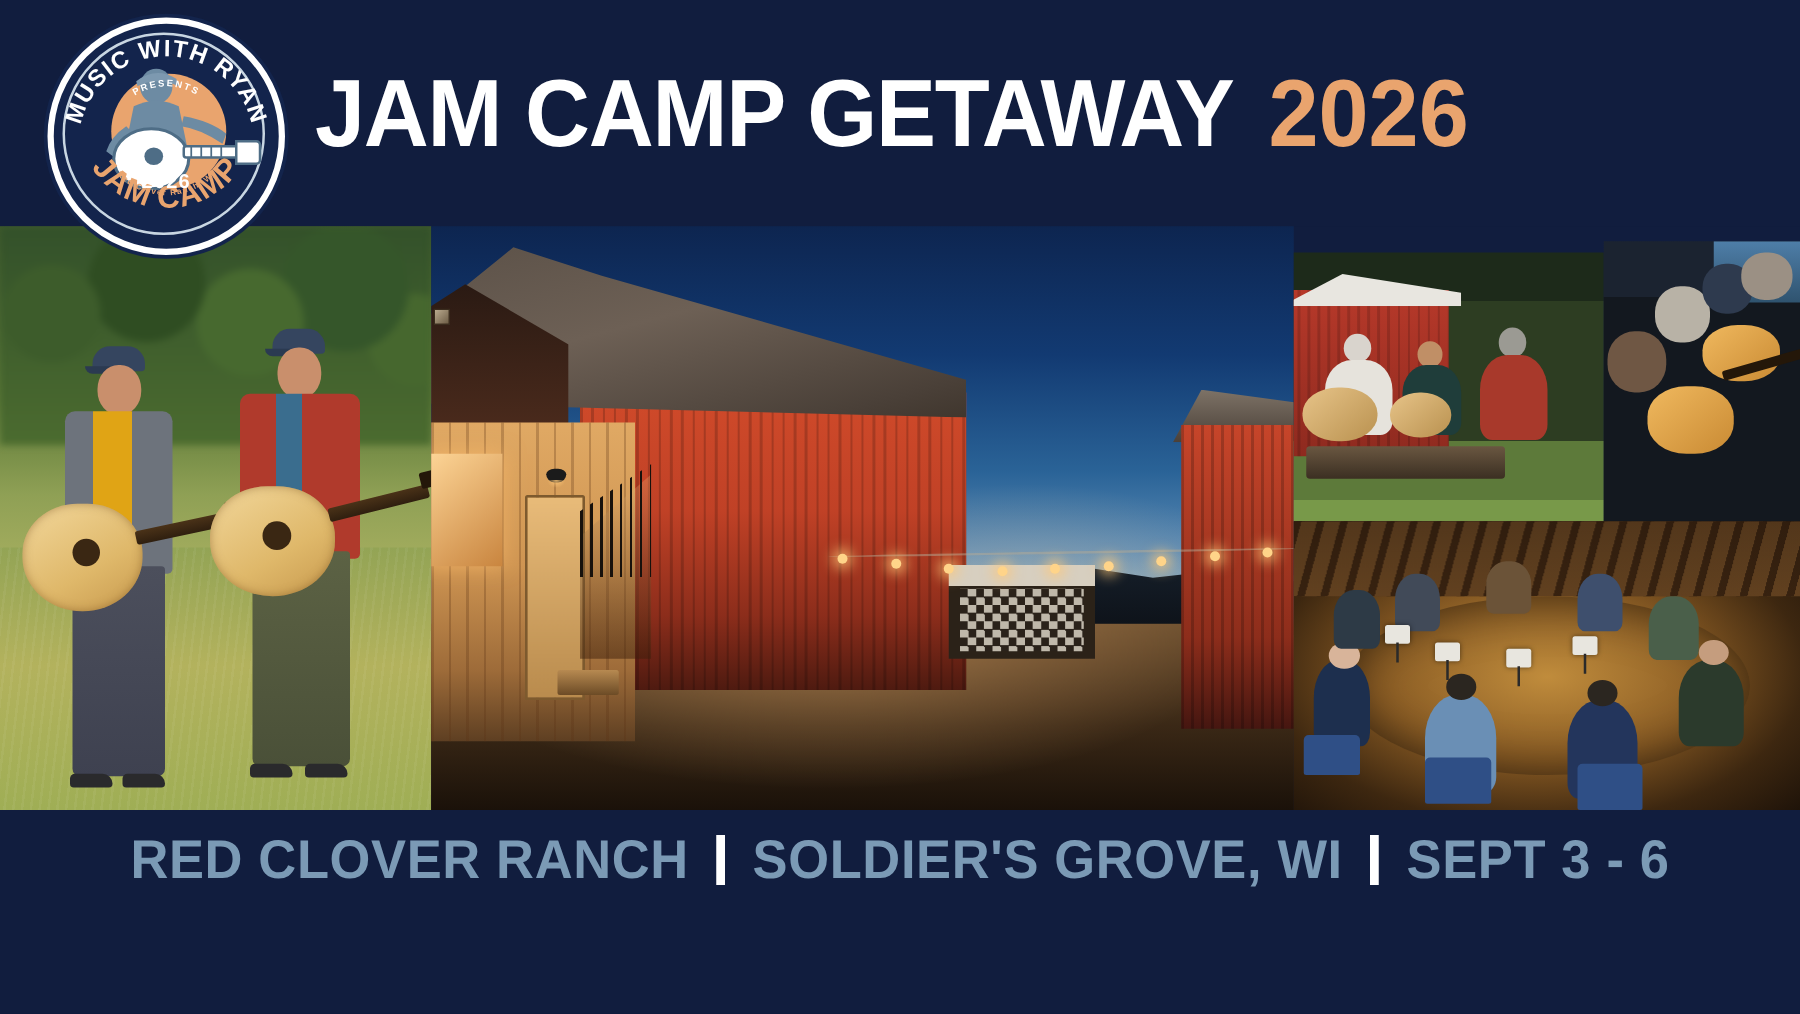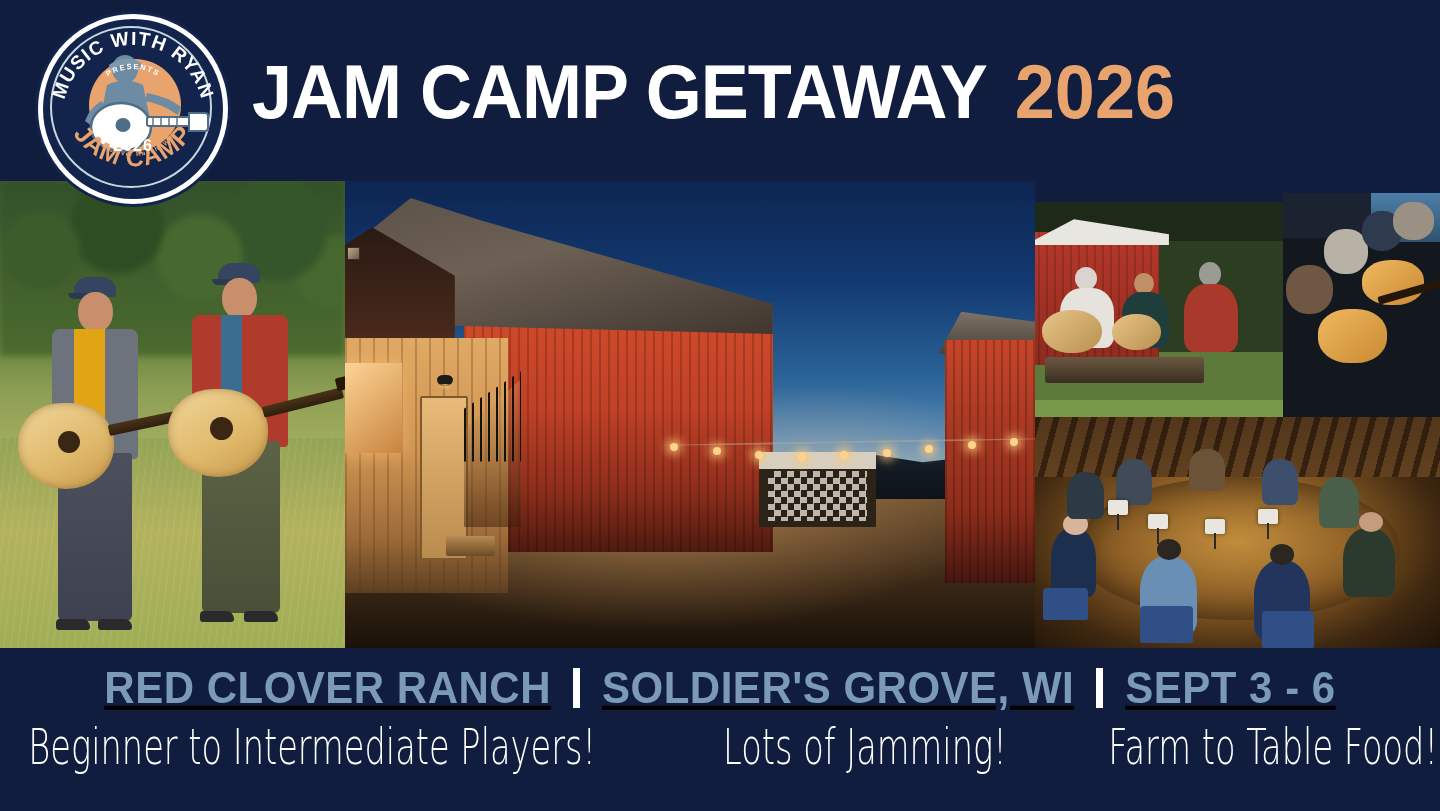--- a/index.html
+++ b/index.html
@@ -255,21 +255,20 @@
   .footer {
     position: absolute; left: 0; top: 648px;
     width: 1440px; height: 163px;
     background: #111d3e;
   }
   .footer-line1 {
     position: absolute; left: 0; top: 16px;
     width: 1440px;
     display: flex; align-items: center; justify-content: center;
     gap: 22px;
-    text-decoration: underline;
   }
   .fl-item {
     color: #7b9ab5;
     font-size: 42px;
     font-weight: bold;
     letter-spacing: 0.5px;
     white-space: nowrap;
     transform: scaleY(1.04);
   }
   .fl-sep {
@@ -490,20 +489,15 @@
   <div class="footer">
 
     <div class="footer-line1">
       <span class="fl-item">RED CLOVER RANCH</span>
       <span class="fl-sep"></span>
       <span class="fl-item">SOLDIER'S GROVE, WI</span>
       <span class="fl-sep"></span>
       <span class="fl-item">SEPT 3 - 6</span>
     </div>
 
-    <div class="footer-line2">
-      <span class="fl2-item">Beginner to Intermediate Players!</span>
-      <span class="fl2-item">Lots of Jamming!</span>
-      <span class="fl2-item">Farm to Table Food!</span>
-    </div>
   </div>
 
 </div>
 
 </body></html>

